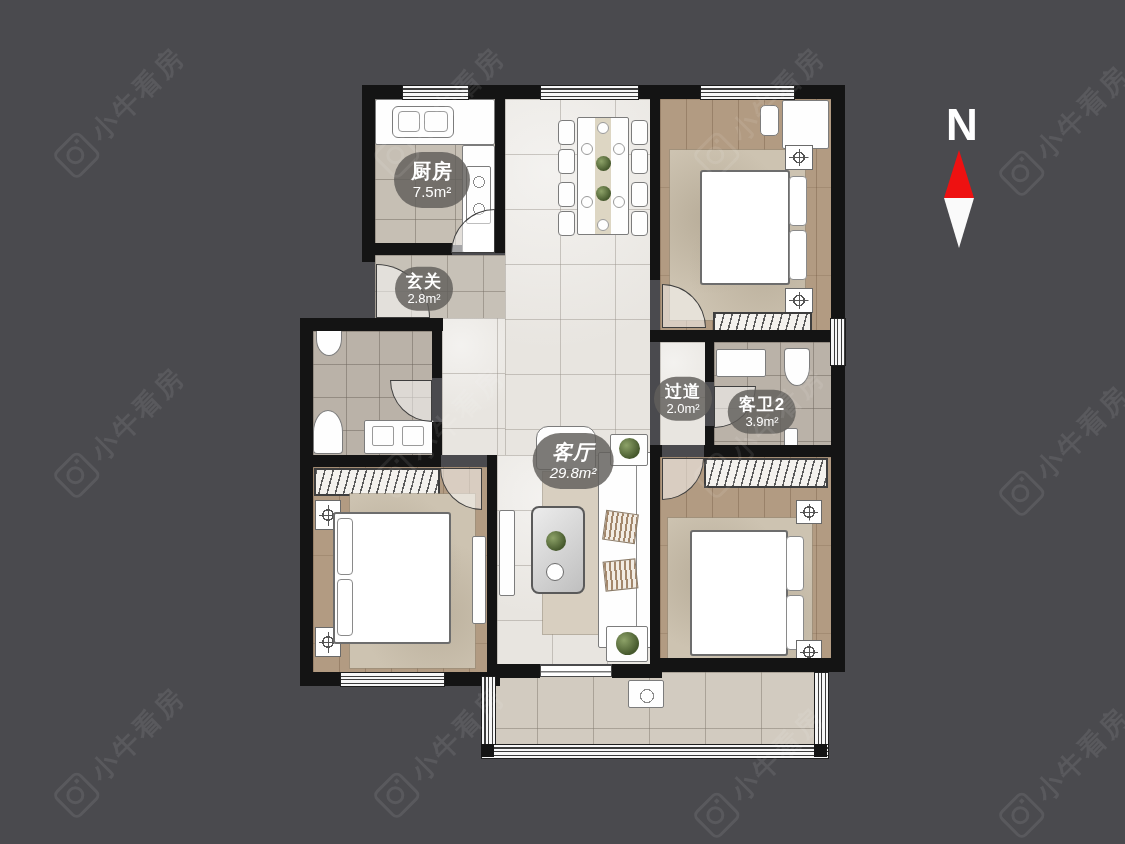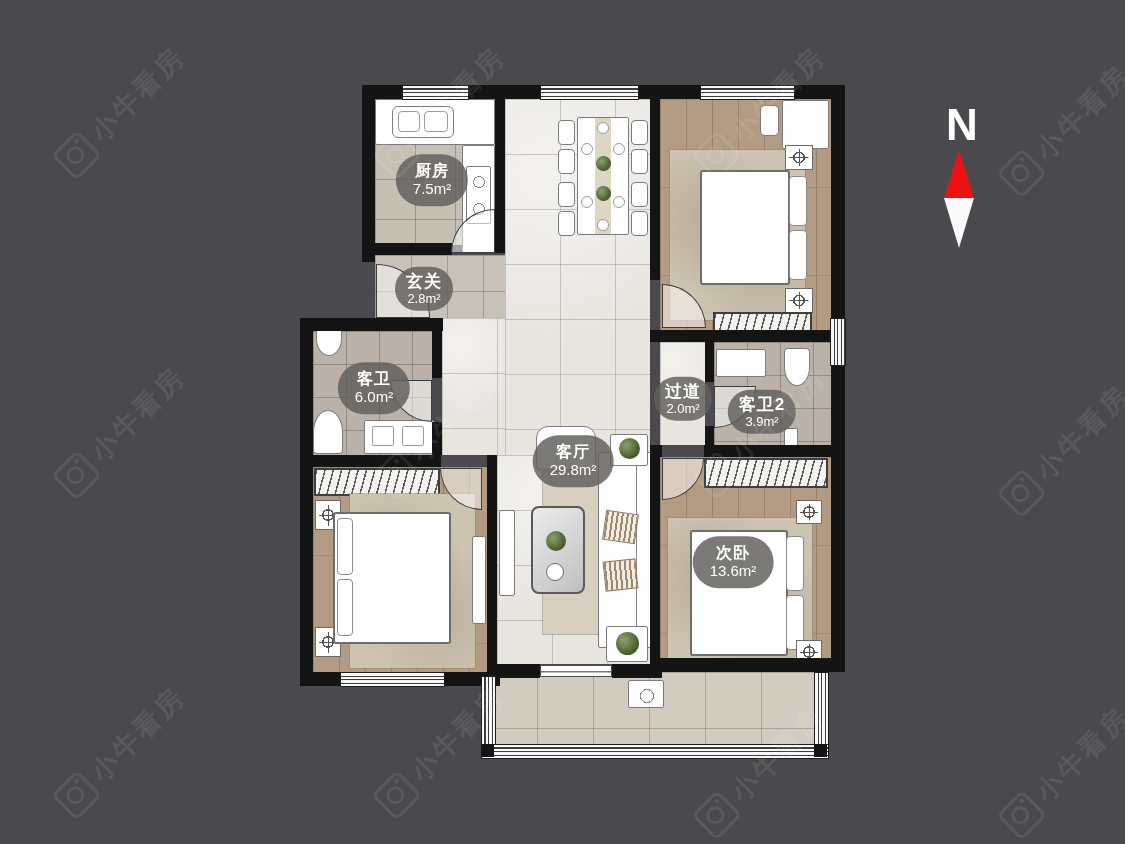--- a/index.html
+++ b/index.html
@@ -51,21 +51,21 @@
   .plant{position:absolute;border-radius:50%;
     background:radial-gradient(circle at 35% 35%,#8da268,#46592d 70%);}
   .door{position:absolute;background:rgba(255,255,255,.5);border:1.5px solid #3e3e3e;box-sizing:border-box;}
   .d-tl{border-radius:100% 0 0 0;} .d-tr{border-radius:0 100% 0 0;}
   .d-bl{border-radius:0 0 0 100%;} .d-br{border-radius:0 0 100% 0;}
   .stripe-cushion{position:absolute;border:1px solid #8a7a66;box-sizing:border-box;
     background:repeating-linear-gradient(90deg,#a3876b 0 2px,#f2ece3 2px 5px);}
   
   .pill{position:absolute;transform:translate(-50%,-50%);background:rgba(98,95,91,.83);
         color:#fff;border-radius:45px;padding:8px 17px;text-align:center;line-height:1.15;white-space:nowrap;}
-  .pill .rname{font-size:16px;font-weight:600;letter-spacing:1px;}
+  .pill .rname{font-size:20px;font-weight:600;letter-spacing:1px;}
   .pill .rarea{font-size:15px;font-weight:400;}
   .pill.small{padding:5px 11px;}
   .pill.small .rname{font-size:17px;}
   .pill.small .rarea{font-size:13px;}
   
   .compass-n{position:absolute;color:#fff;font-size:44px;font-weight:700;}
   .tri{position:absolute;width:0;height:0;}
   
   .wm{position:absolute;transform:rotate(-45deg);color:rgba(255,255,255,.085);
       display:flex;align-items:center;gap:8px;pointer-events:none;}
@@ -222,39 +222,31 @@
   <div class="door d-bl" style="left:440px;top:468px;width:42px;height:42px;"></div>
 
   <div class="pill" style="left:432px;top:180px;">
     <div class="rname">厨房</div>
     <div class="rarea">7.5m²</div>
   </div>
   <div class="pill small" style="left:424px;top:289px;">
     <div class="rname">玄关</div>
     <div class="rarea">2.8m²</div>
   </div>
-  <div class="pill" style="left:374px;top:388px;">
-    <div class="rname">客卫</div>
-    <div class="rarea">6.0m²</div>
-  </div>
   <div class="pill small" style="left:683px;top:399px;">
     <div class="rname">过道</div>
     <div class="rarea">2.0m²</div>
   </div>
   <div class="pill small" style="left:762px;top:412px;">
     <div class="rname">客卫2</div>
     <div class="rarea">3.9m²</div>
   </div>
-  <div class="pill" style="left:573px;top:461px;">
+  <div class="pill" style="left:573px;top:461px;font-style:italic;">
     <div class="rname">客厅</div>
     <div class="rarea">29.8m²</div>
-  </div>
-  <div class="pill" style="left:733px;top:562px;">
-    <div class="rname">次卧</div>
-    <div class="rarea">13.6m²</div>
   </div>
 
   <div class="compass-n" style="left:946px;top:100px;">N</div>
   <div class="tri" style="left:944px;top:150px;border-left:15px solid transparent;border-right:15px solid transparent;border-bottom:48px solid #ee1111;"></div>
   <div class="tri" style="left:944px;top:198px;border-left:15px solid transparent;border-right:15px solid transparent;border-top:50px solid #fafafa;"></div>
 
   <div class="wm" style="left:40px;top:92px;">
     <span class="wm-logo"></span>
     <span class="wm-text">小牛看房</span>
   </div>

